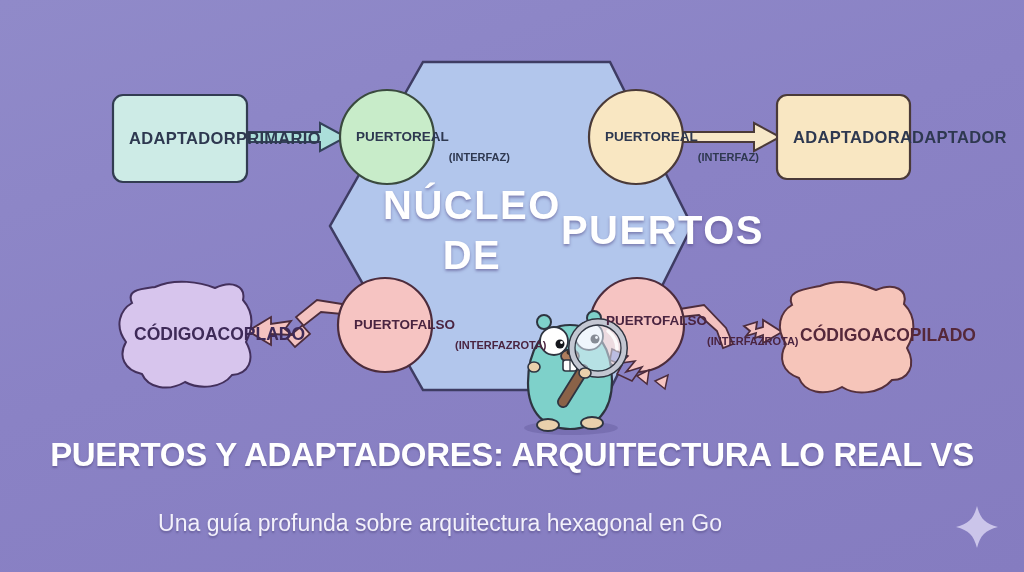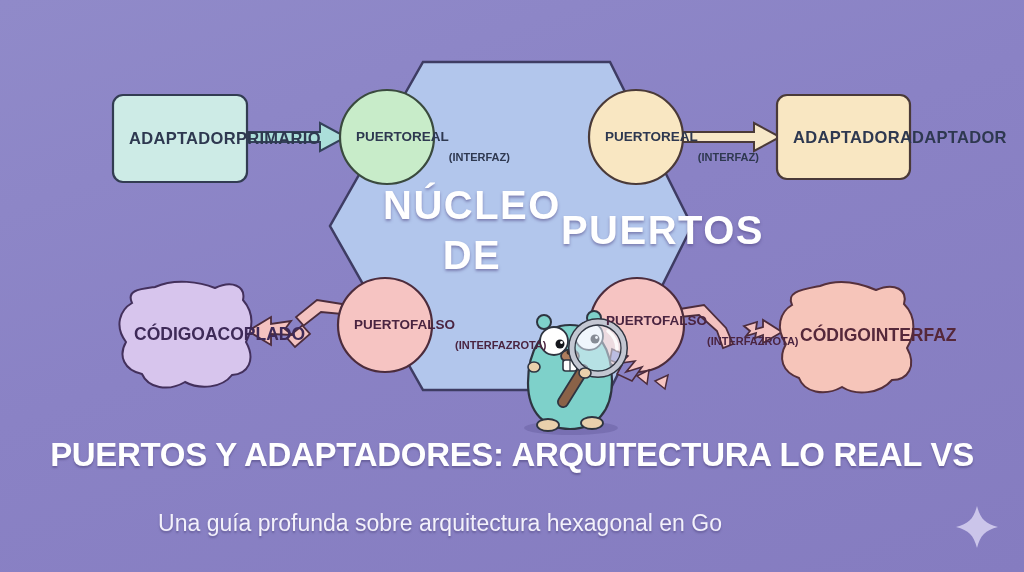--- a/index.html
+++ b/index.html
@@ -136,21 +136,21 @@
     <span class="small">ROTA)</span>
   </div>
 
   <div class="lbl blob-label blob-left-text" style="left:118px;top:285px;width:132px;height:100px;">
     <span>CÓDIGO</span>
     <span>ACOPLADO</span>
   </div>
 
   <div class="lbl blob-label blob-right-text" style="left:784px;top:283px;width:132px;height:105px;">
     <span>CÓDIGO</span>
-    <span>INTERFAZ</span>
+    <span>ACOPILADO</span>
   </div>
 
   <div class="lbl hex-label" style="left:367px;top:190px;width:300px;height:80px;">
     <span>NÚCLEO DE</span>
     <span>PUERTOS</span>
   </div>
 
   <div class="title">
     <span>PUERTOS Y ADAPTADORES: ARQUITECTURA LO REAL VS</span><br>
   </div>

